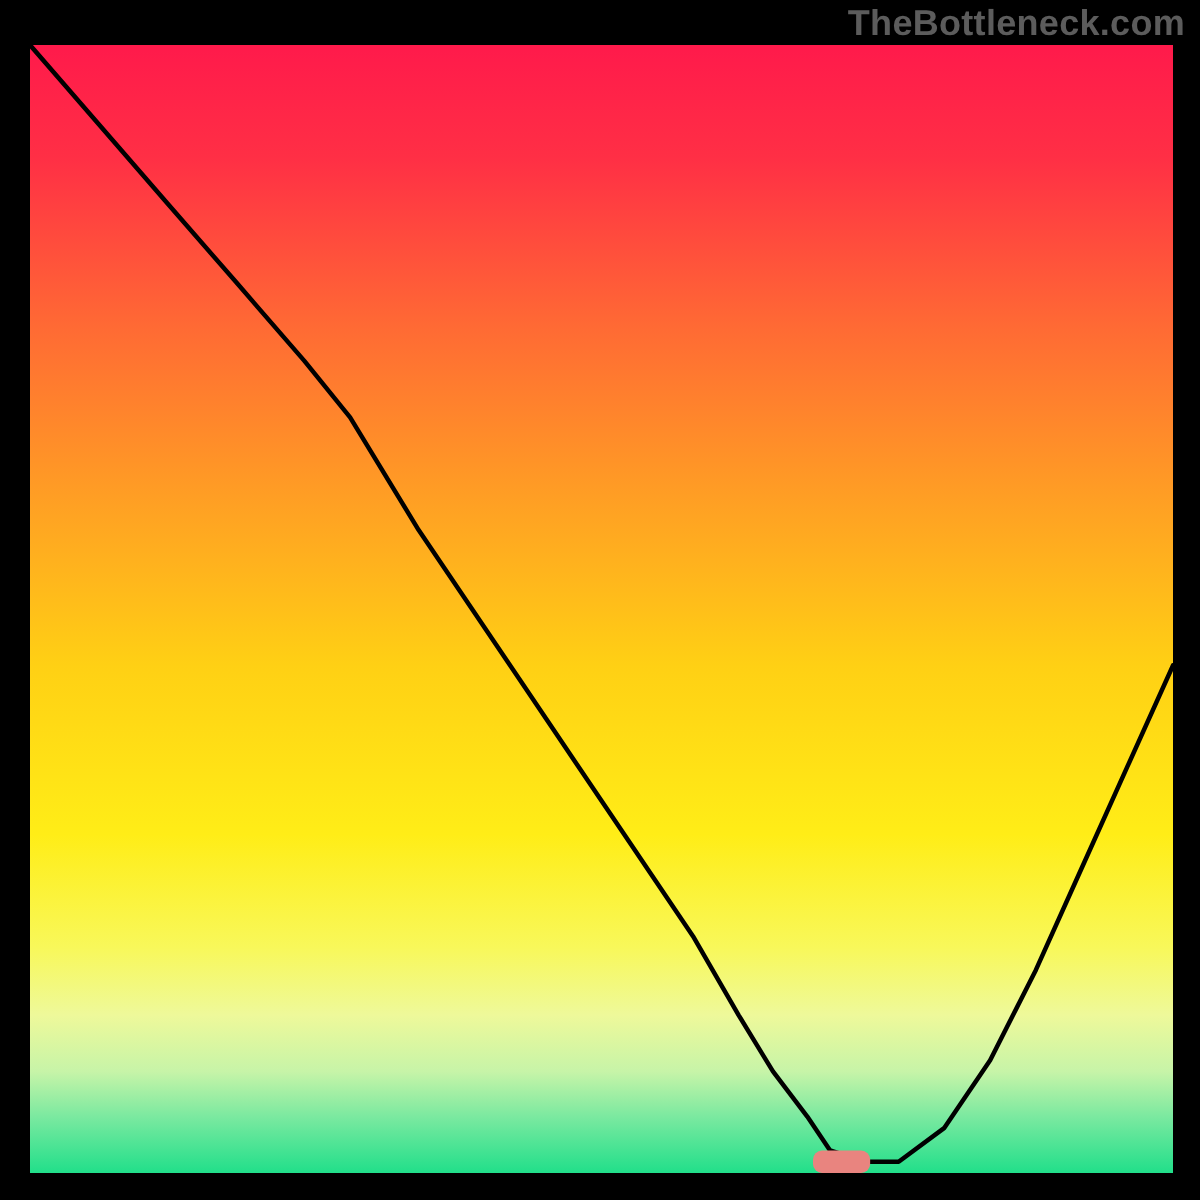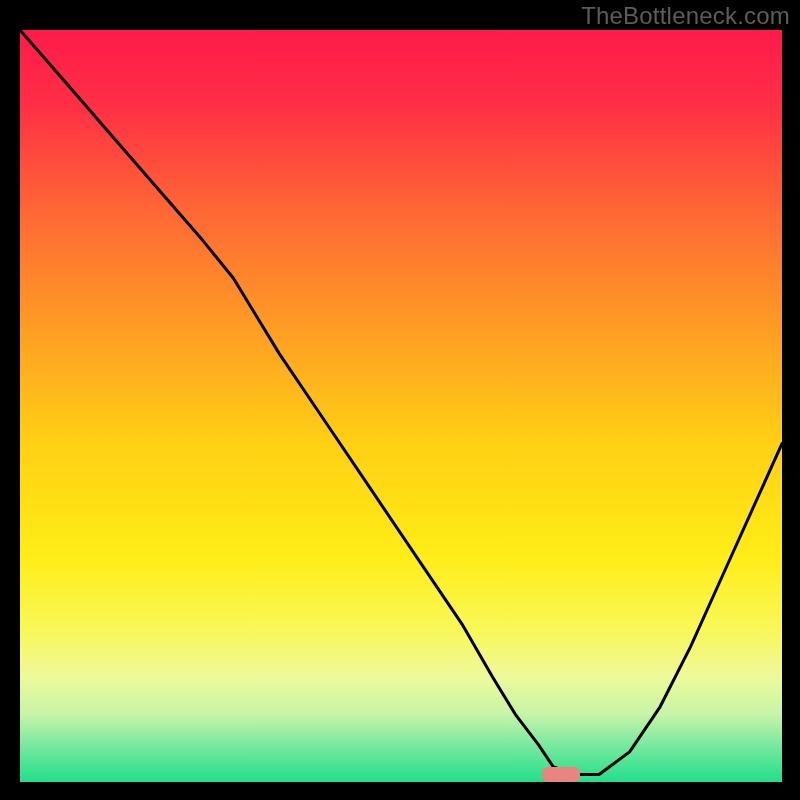--- a/index.html
+++ b/index.html
@@ -16,21 +16,21 @@
     width: 800px;
     height: 800px;
     background: #000;
   }
   .watermark {
     position: absolute;
     top: 2px;
     right: 10px;
     color: #5c5c5c;
     font-size: 24px;
-    font-weight: 400;
+    font-weight: 700;
     letter-spacing: 0.2px;
     z-index: 20;
   }
   .plot-area {
     position: absolute;
     left: 20px;
     top: 30px;
     width: 762px;
     height: 752px;
     overflow: hidden;

